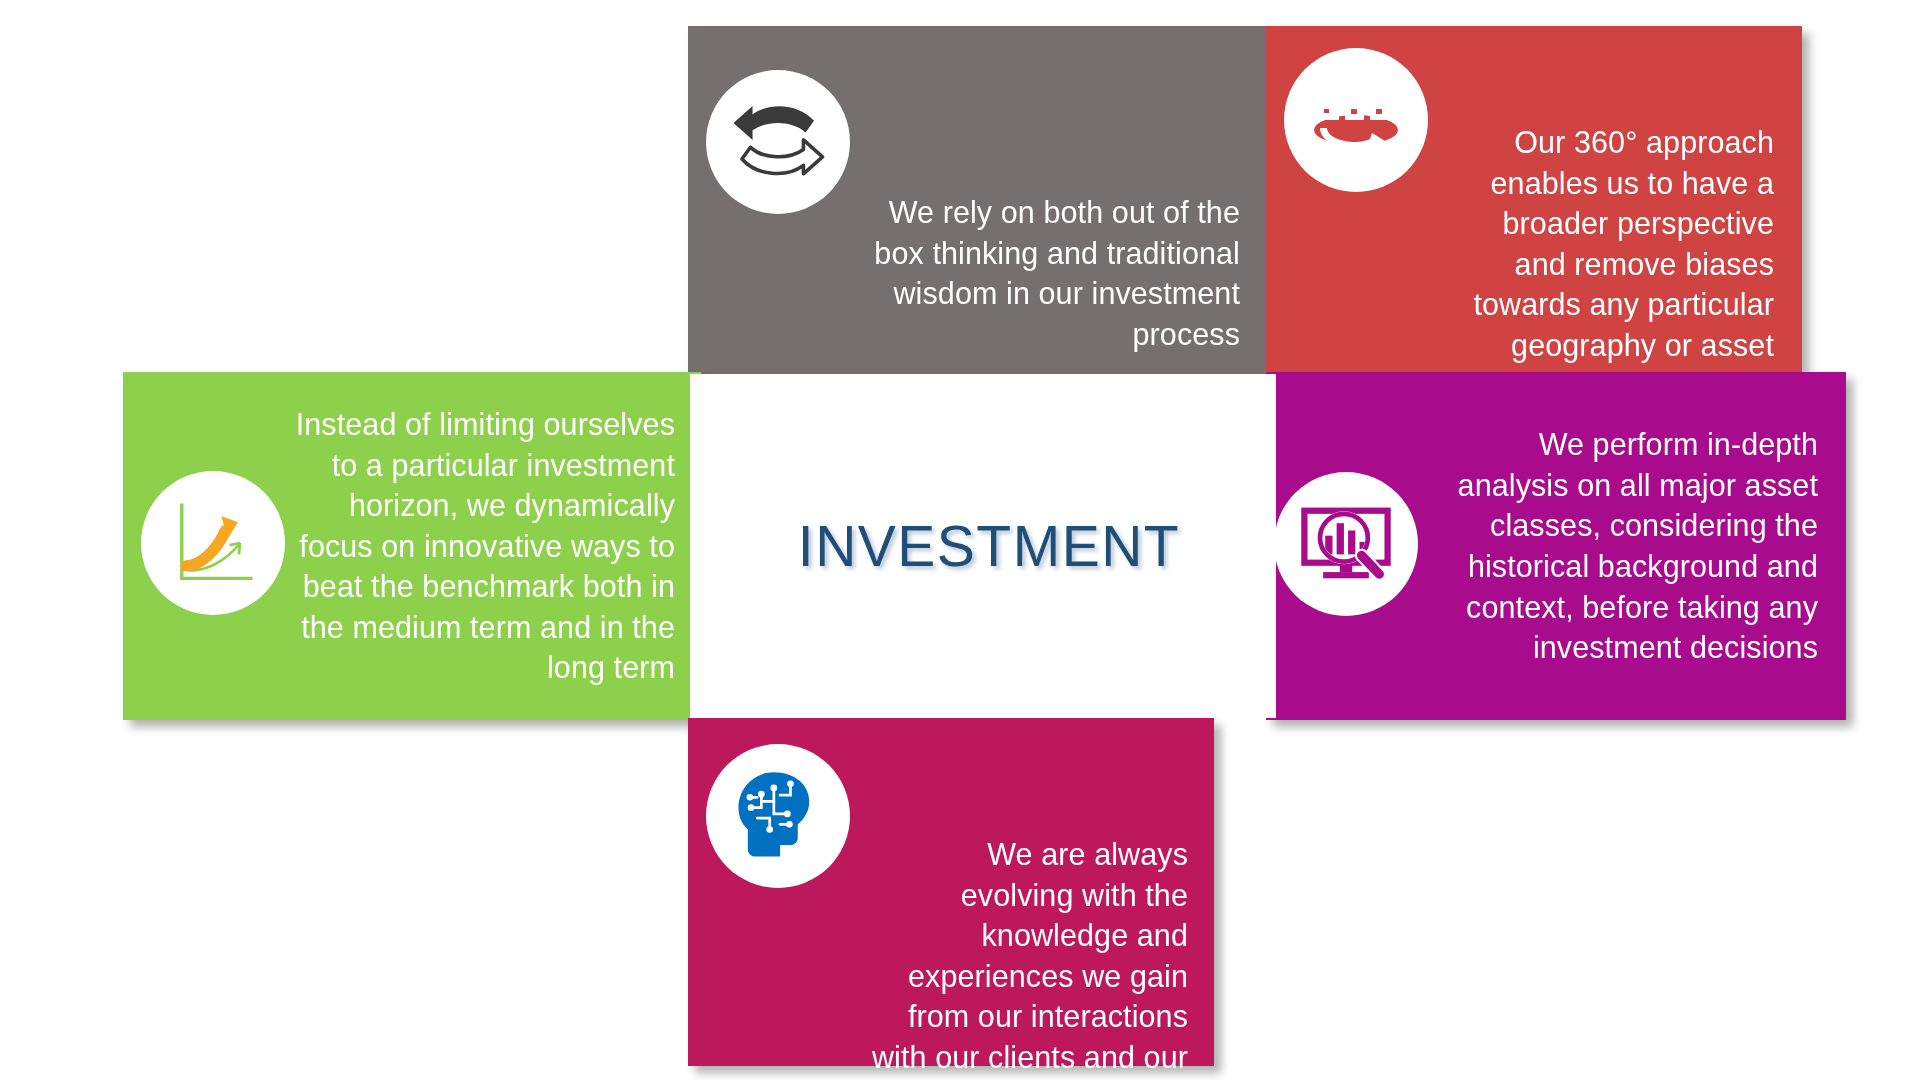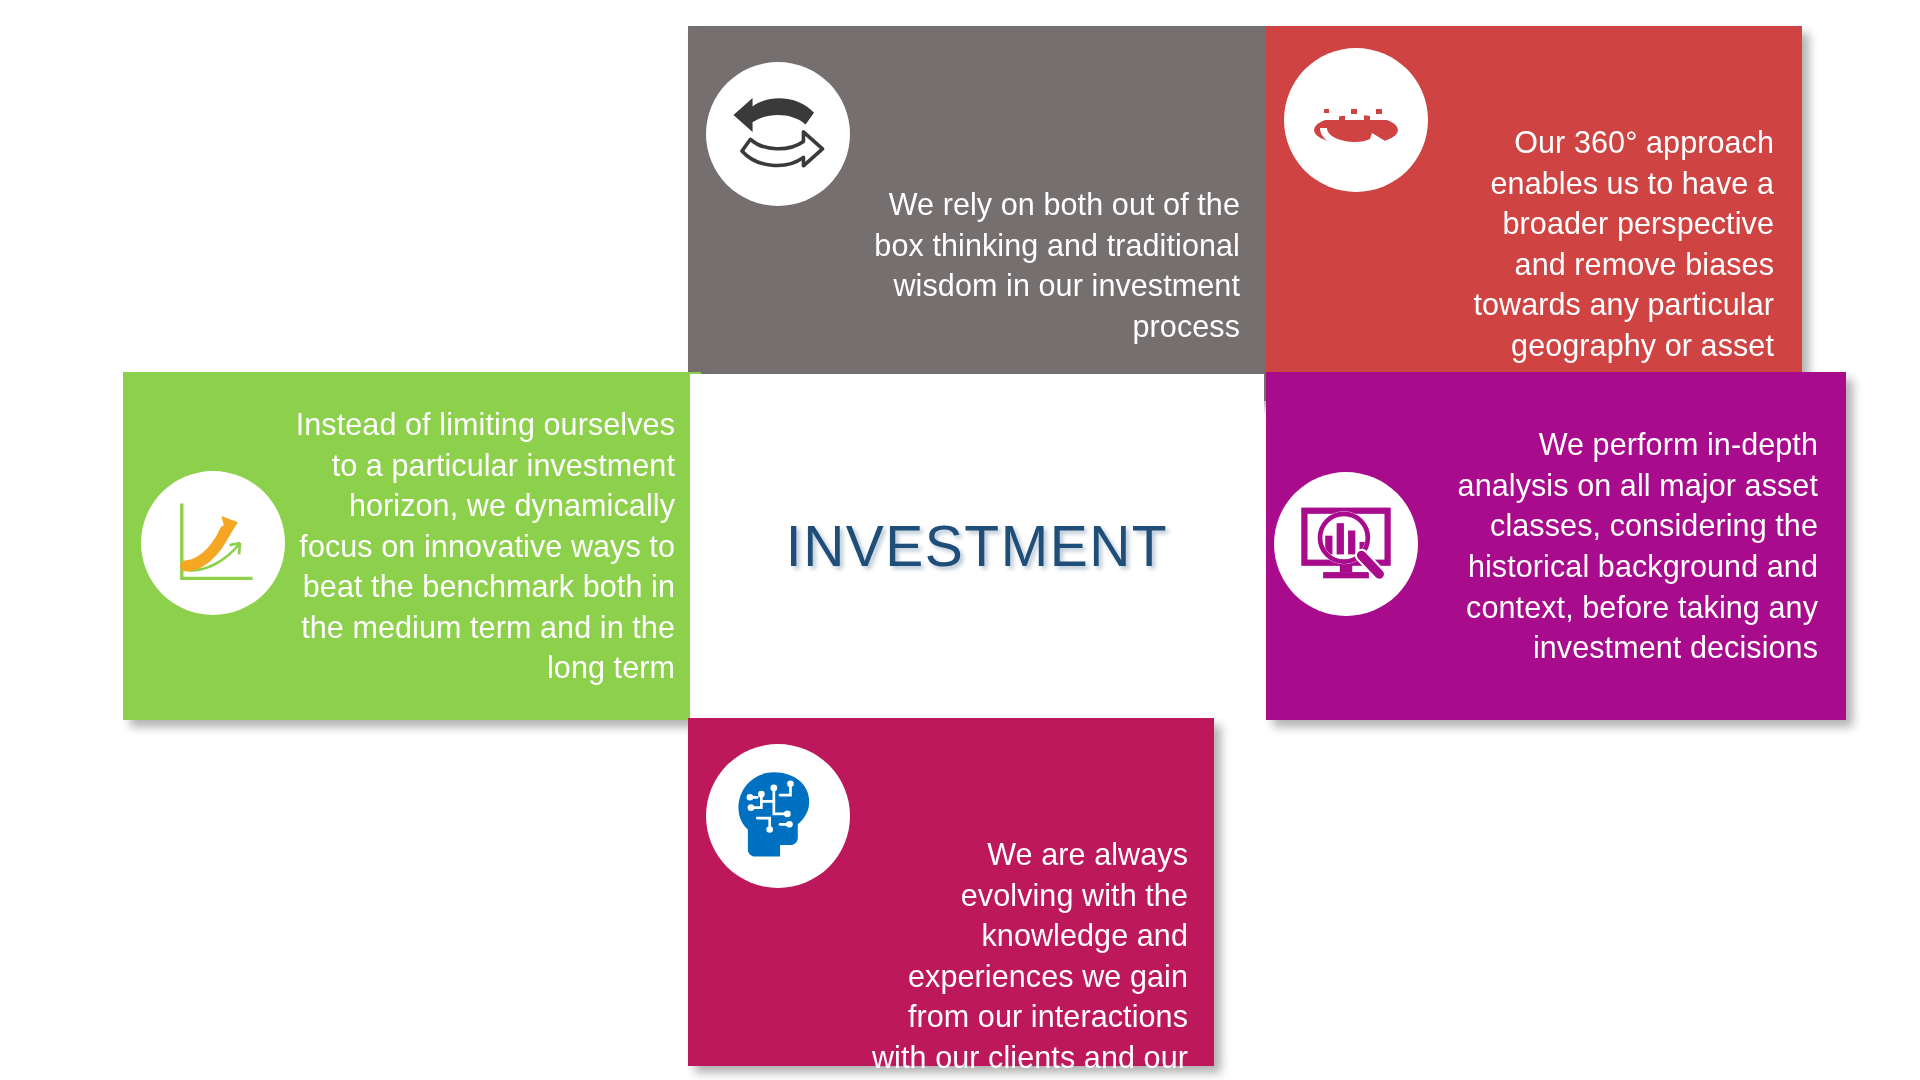--- a/index.html
+++ b/index.html
@@ -54,21 +54,21 @@
     font-weight: 400;
   }
 
   
 
   
   #card-grey {
     left: 688px; top: 26px;
     width: 578px; height: 375px;
     background: #756F6F;
-    padding: 8px 26px 0 18px;
+    padding: 16px 26px 0 18px;
     align-items: flex-start;
   }
   #card-grey .icon-wrap { margin-top: 28px; }
   #card-grey .body { margin-top: 150px; padding-left: 16px; }
 
   
   #card-red {
     left: 1266px; top: 26px;
     width: 536px; height: 348px;
     background: #D04343;
@@ -113,20 +113,21 @@
   #card-center {
     position: absolute;
     left: 690px; top: 374px;
     width: 574px; height: 344px;
     background: #ffffff;
     display: flex;
     flex-direction: column;
     align-items: center;
     justify-content: center;
     z-index: 5;
+    padding-left: 12px;
   }
   #card-center .title-line {
     color: #1F4E79;
     font-family: "Liberation Sans", sans-serif;
     font-size: 57px;
     line-height: 1.42;
     font-weight: 400;
     letter-spacing: 1.5px;
     text-align: center;
     text-shadow: 3px 3px 4px rgba(31,78,121,0.32);

